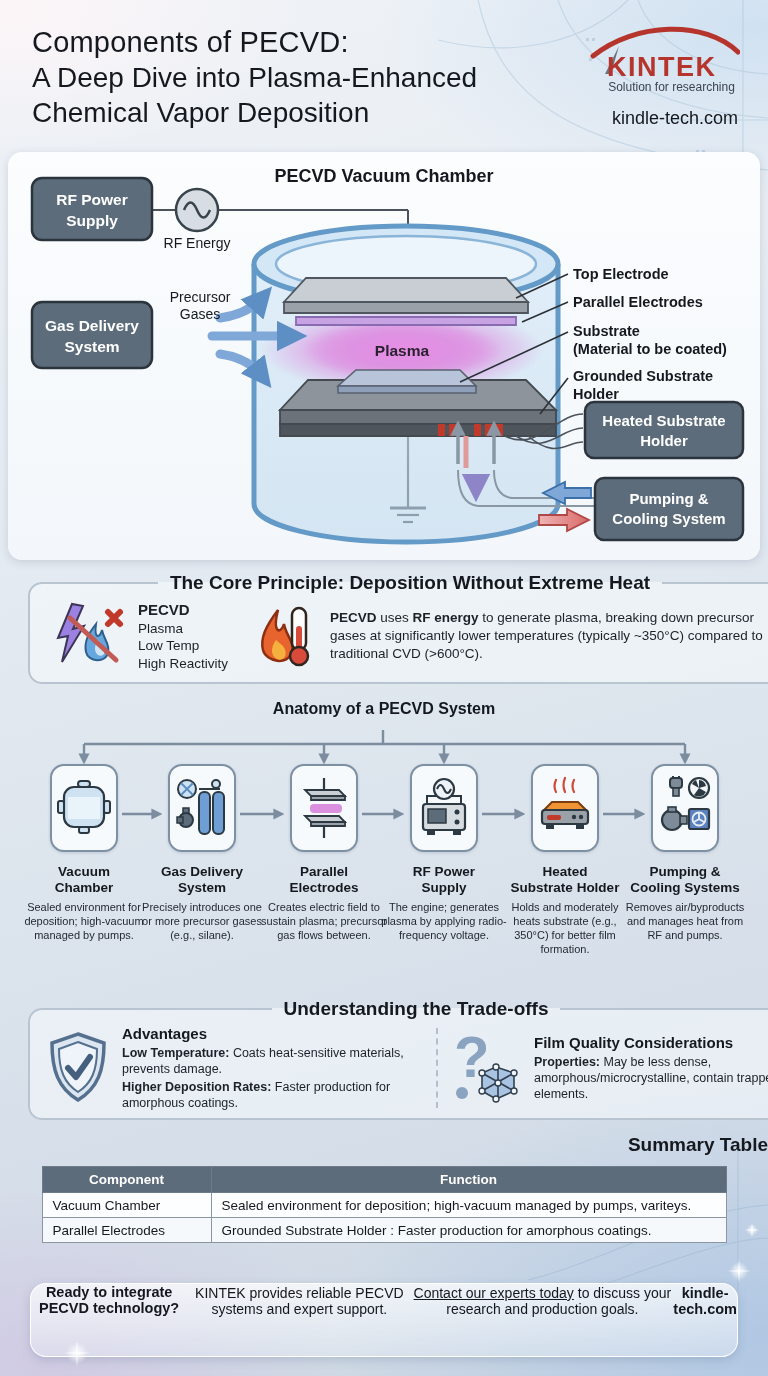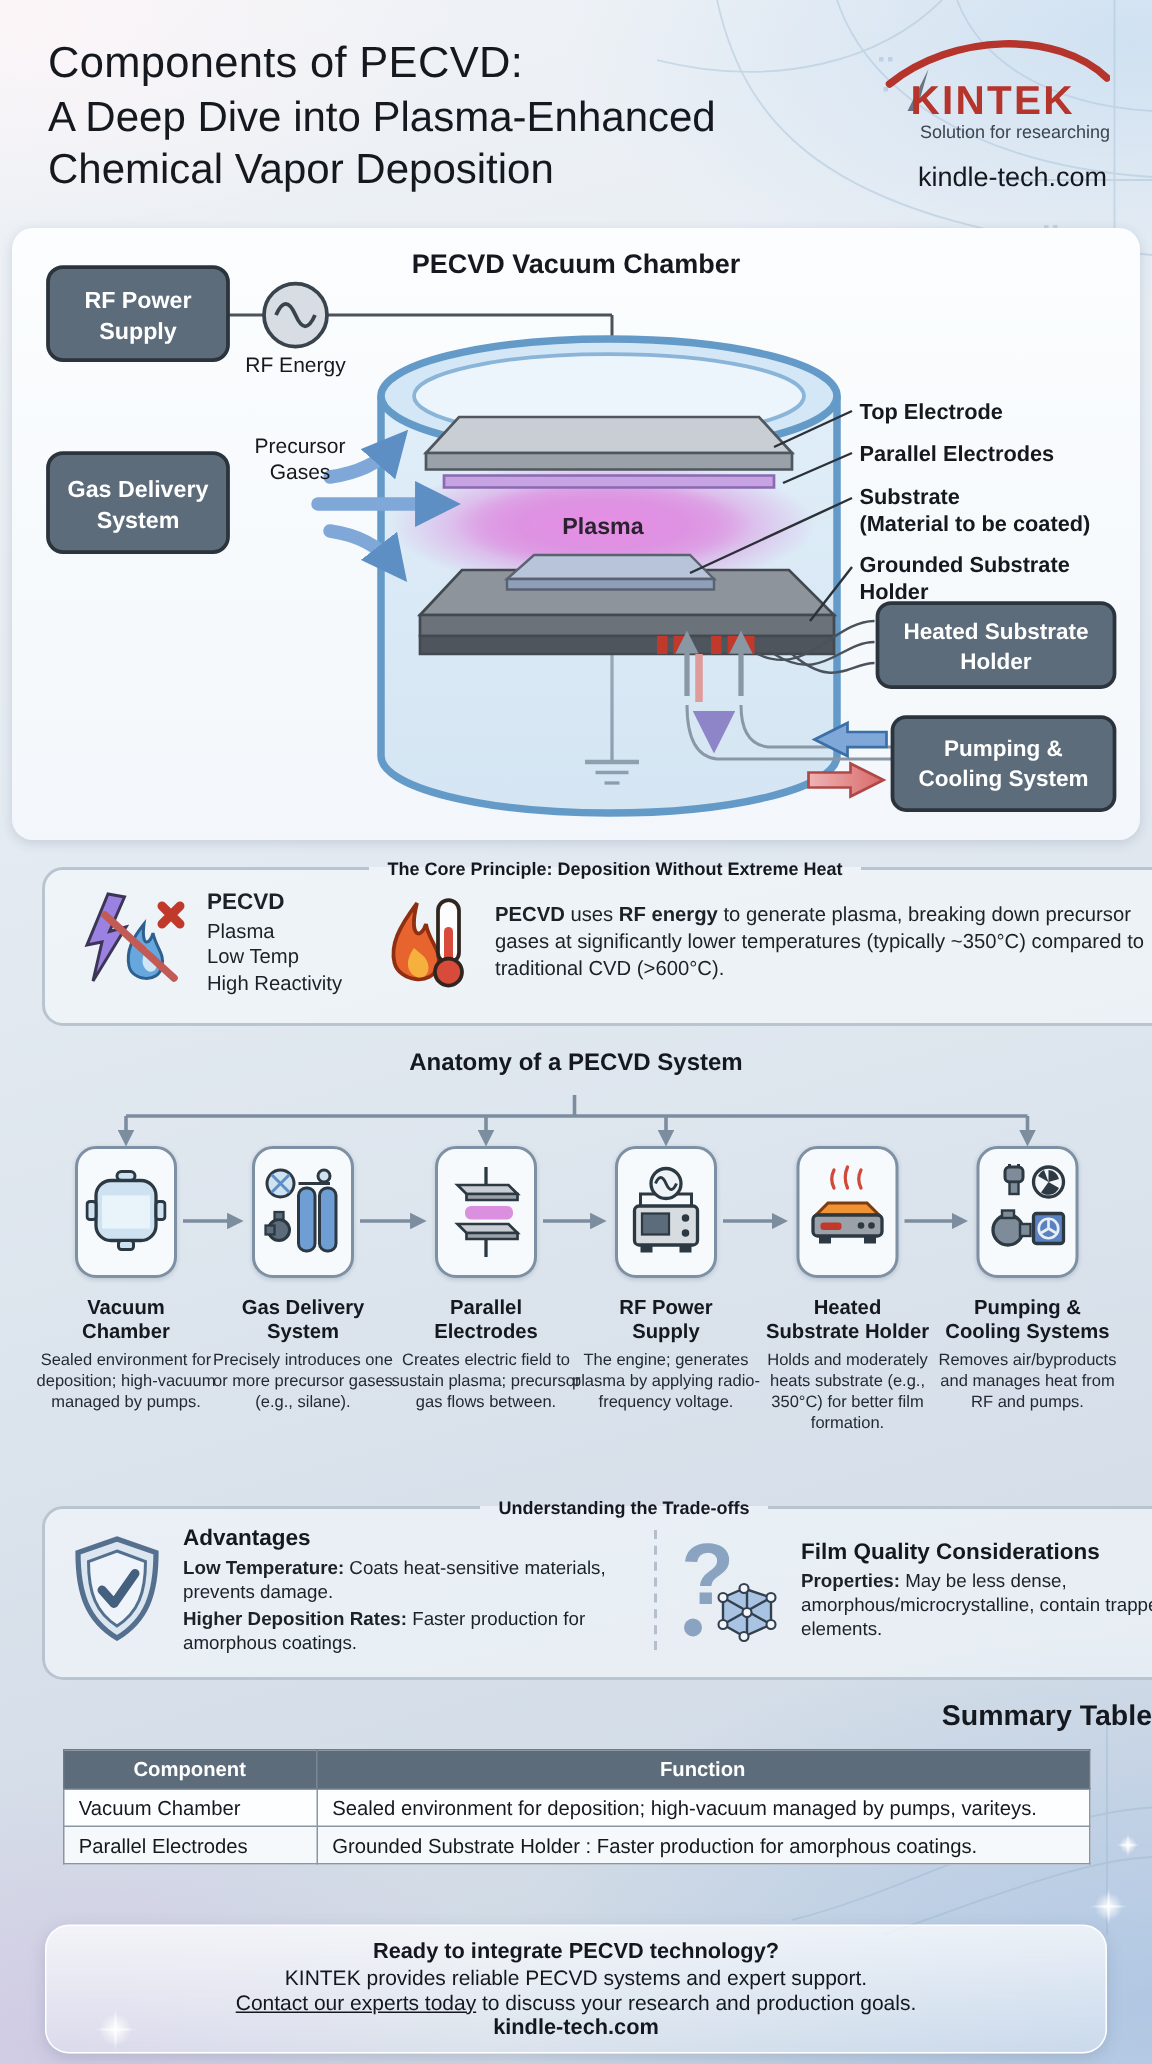--- a/index.html
+++ b/index.html
@@ -13,32 +13,32 @@
       radial-gradient(520px 240px at 98% 2%, rgba(196,219,240,.7), transparent 72%),
       radial-gradient(420px 200px at 2% 1%, rgba(255,246,248,.8), transparent 70%);}
   .blueprint{position:absolute;pointer-events:none;opacity:.5;}
 
   
   .header{position:absolute;left:0;top:0;width:768px;height:150px;}
   .header-title{position:absolute;left:32px;top:26px;color:#15191f;}
   .header-title .t1{font-size:29px;font-weight:normal;letter-spacing:.2px;}
   .header-title .t2{font-size:28px;font-weight:400;margin-top:3px;}
   .logo{position:absolute;right:28px;top:26px;width:165px;text-align:right;}
-  .logo-tag{font-size:12px;color:#3c4450;margin-top:-6px;text-align:right;padding-left:28px;}
+  .logo-tag{font-size:12px;color:#3c4450;margin-top:-6px;text-align:center;padding-left:28px;}
   .site{position:absolute;right:30px;top:108px;font-size:18px;color:#14181e;}
 
   
   .chamber-panel{position:absolute;left:8px;top:152px;width:752px;height:408px;
      background:linear-gradient(180deg,#fbfdfe,#f3f7fb);border-radius:14px;
      box-shadow:0 2px 8px rgba(60,80,110,.18);}
 
   
   fieldset.sect{position:absolute;left:28px;width:712px;margin:0;padding:0;
      border:2px solid #b9c4d1;border-radius:14px;background:rgba(248,251,253,.55);box-sizing:border-box;}
-  fieldset.sect legend{margin:0 auto;padding:0 12px;font-size:12px;font-weight:bold;color:#15191f;text-align:center;}
+  fieldset.sect legend{margin:0 auto;padding:0 12px;font-size:19px;font-weight:bold;color:#15191f;text-align:center;}
   .core{top:572px;height:112px;}
   .core-row{display:flex;align-items:center;padding:6px 14px 0 20px;}
   .core-feats{margin-left:10px;width:118px;font-size:13.5px;color:#1c2128;line-height:1.3;}
   .core-feats .fb{font-weight:bold;font-size:15px;}
   .core-desc{font-size:13.5px;color:#1c2128;line-height:1.35;width:446px;margin-left:12px;}
   .core-desc b{font-weight:bold;}
 
   
   .anatomy{position:absolute;left:0;top:700px;width:768px;height:292px;}
   .anatomy-title{text-align:center;font-size:16px;font-weight:bold;color:#15191f;}
@@ -62,24 +62,24 @@
   
   .summary{position:absolute;left:0;top:1134px;width:768px;}
   .summary-title{text-align:right;font-size:19px;font-weight:bold;color:#15191f;margin-bottom:10px;}
   table.sum{border-collapse:collapse;margin:0 auto;width:685px;background:#fdfeff;}
   table.sum th{background:#5d6c7b;color:#fff;font-size:13.5px;font-weight:bold;padding:5px 6px;border:1.5px solid #6e7b88;}
   table.sum td{font-size:13.5px;color:#15191f;padding:4.5px 10px;border:1.5px solid #8a96a3;}
   table.sum .c1{width:148px;}
   table.sum tr.r2 td{background:#f6f9fb;}
 
   
-  .footer{position:absolute;left:30px;top:1283px;width:708px;height:86px;border-radius:16px;box-sizing:border-box;
+  .footer{position:absolute;left:30px;top:1283px;width:708px;height:74px;border-radius:16px;box-sizing:border-box;
      background:linear-gradient(180deg,rgba(255,255,255,.72),rgba(235,242,248,.4));
      border:1.5px solid rgba(255,255,255,.95);box-shadow:0 3px 10px rgba(90,110,140,.25);
-     display:flex;flex-direction:column;justify-content:center;text-align:center;color:#14181e;}
+     display:flex;justify-content:center;text-align:center;color:#14181e;}
   .footer .f1{font-size:14.5px;font-weight:bold;}
   .footer .f2,.footer .f3{font-size:14px;margin-top:1px;}
   .footer .f4{font-size:14.5px;font-weight:bold;margin-top:1px;}
   .footer a{color:#14181e;text-decoration:underline;cursor:pointer;}
 
   .sparkle{position:absolute;pointer-events:none;
      background:radial-gradient(closest-side,rgba(255,255,255,.95),rgba(255,255,255,0) 72%);}
   .sparkle::before,.sparkle::after{content:"";position:absolute;left:50%;top:50%;
      background:radial-gradient(closest-side,#fff,rgba(255,255,255,0));}
   .sparkle::before{width:100%;height:3px;transform:translate(-50%,-50%);}

